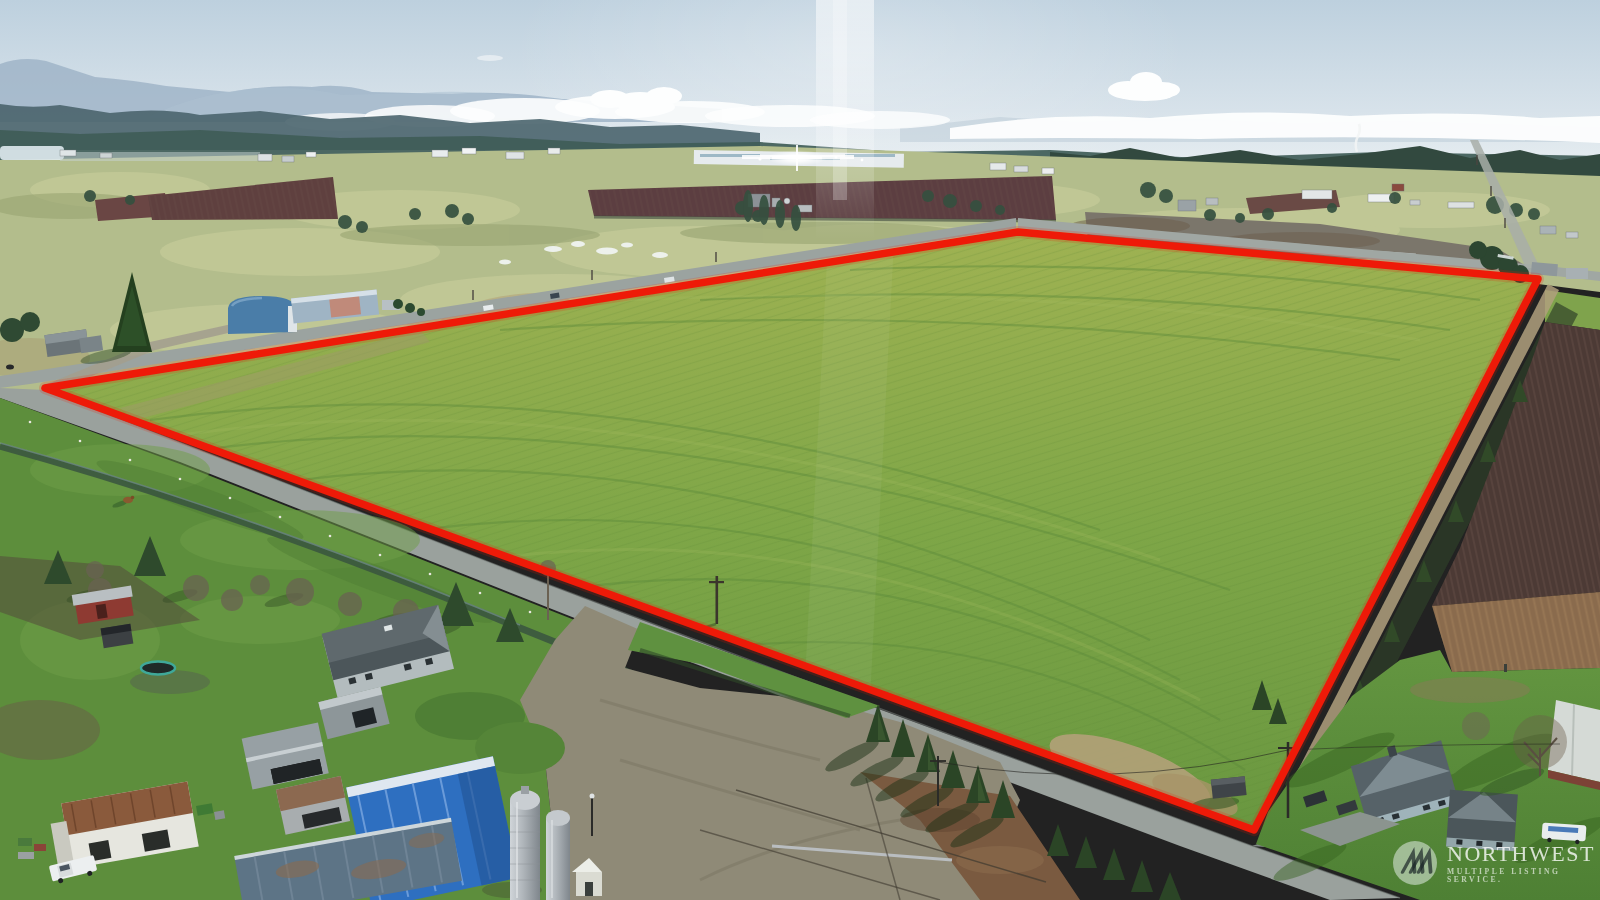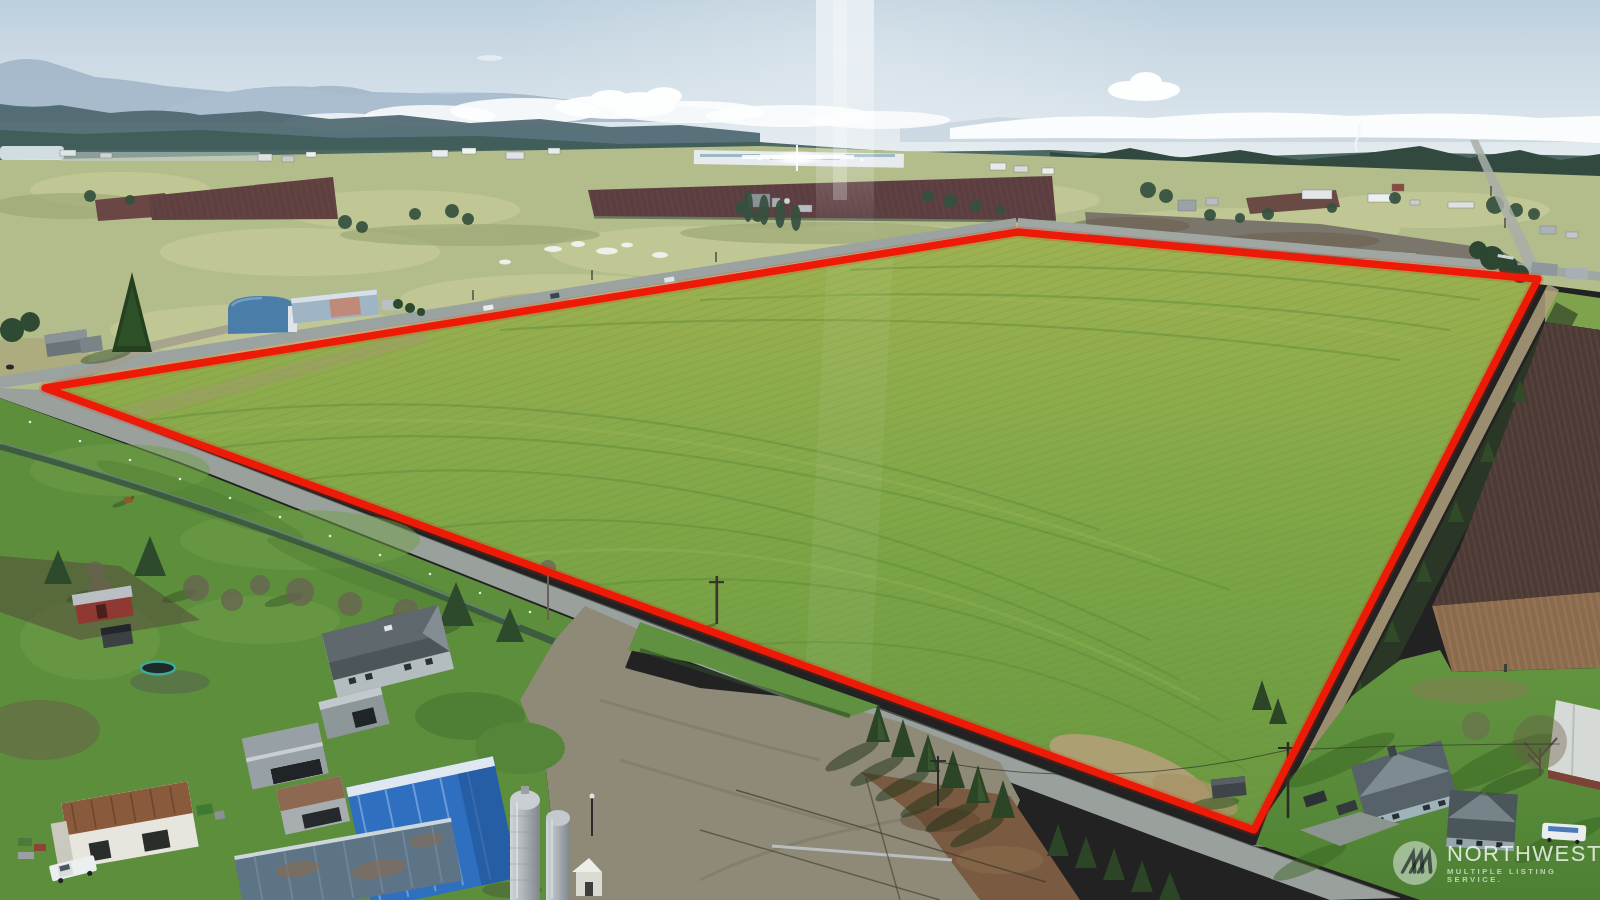--- a/index.html
+++ b/index.html
@@ -1,16 +1,16 @@
 <!DOCTYPE html>
 <html style="--pal-boundary_red: #ee1a08; --pal-sky_top: #bdd0de; --pal-sky_horizon: #f4f7f7; --pal-field_green_light: #9fb252; --pal-field_green_dark: #699740; --pal-pasture_green: #5d8e3c; --pal-far_field_tan: #b3bd8c; --pal-berry_maroon: #5c3e41; --pal-forest_teal: #44606b; --pal-road_gray: #9ba3a0; --pal-gravel_tan: #8f8a77; --pal-barn_blue: #2e6fc0; --pal-dirt_brown: #7a5a40; --pal-watermark_white: #ffffff;"><head>
 <meta charset="utf-8">
 <style>
   html,body{margin:0;padding:0;background:#222;}
-  .stage{position:relative;width:1600px;height:900px;overflow:hidden;font-family:Liberation Sans, sans-serif;}
+  .stage{position:relative;width:1600px;height:900px;overflow:hidden;font-family:Liberation Serif, serif;}
   .stage svg.scene{position:absolute;inset:0;display:block;}
   .boundary{fill:none;stroke:var(--pal-boundary_red,#ee1a08);stroke-width:7.5;stroke-linejoin:round;}
   .boundary-glow{fill:none;stroke:var(--pal-boundary_red,#ee1a08);stroke-width:12;opacity:.18;stroke-linejoin:round;}
   .watermark{position:absolute;left:1392px;top:840px;display:flex;align-items:center;gap:9px;pointer-events:none;}
   .wm-logo{width:46px;height:46px;flex:0 0 auto;}
   .wm-text{display:flex;flex-direction:column;line-height:1;}
   .wm-title{font-size:22px;font-weight:500;letter-spacing:1.5px;color:rgba(255,255,255,.78);}
   .wm-sub{margin-top:3px;font-size:7.6px;font-weight:700;letter-spacing:2.5px;color:rgba(255,255,255,.62);}
 </style>
 </head>

